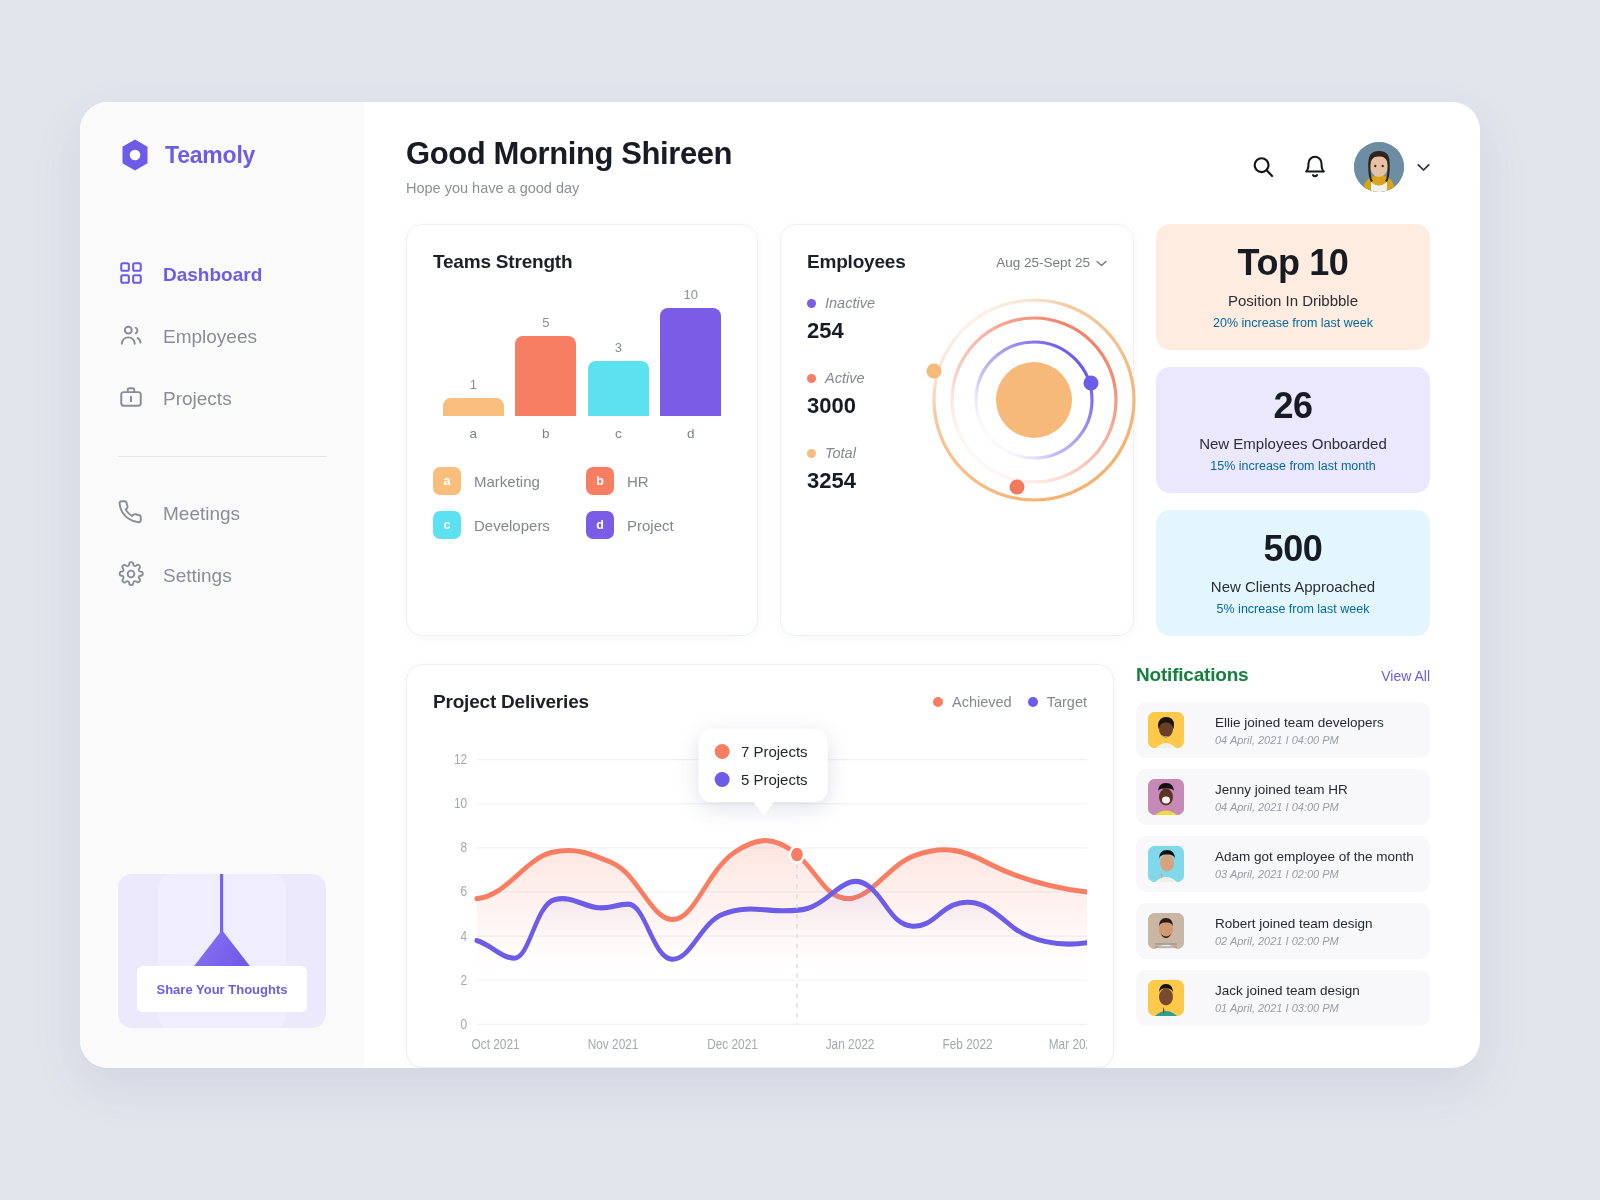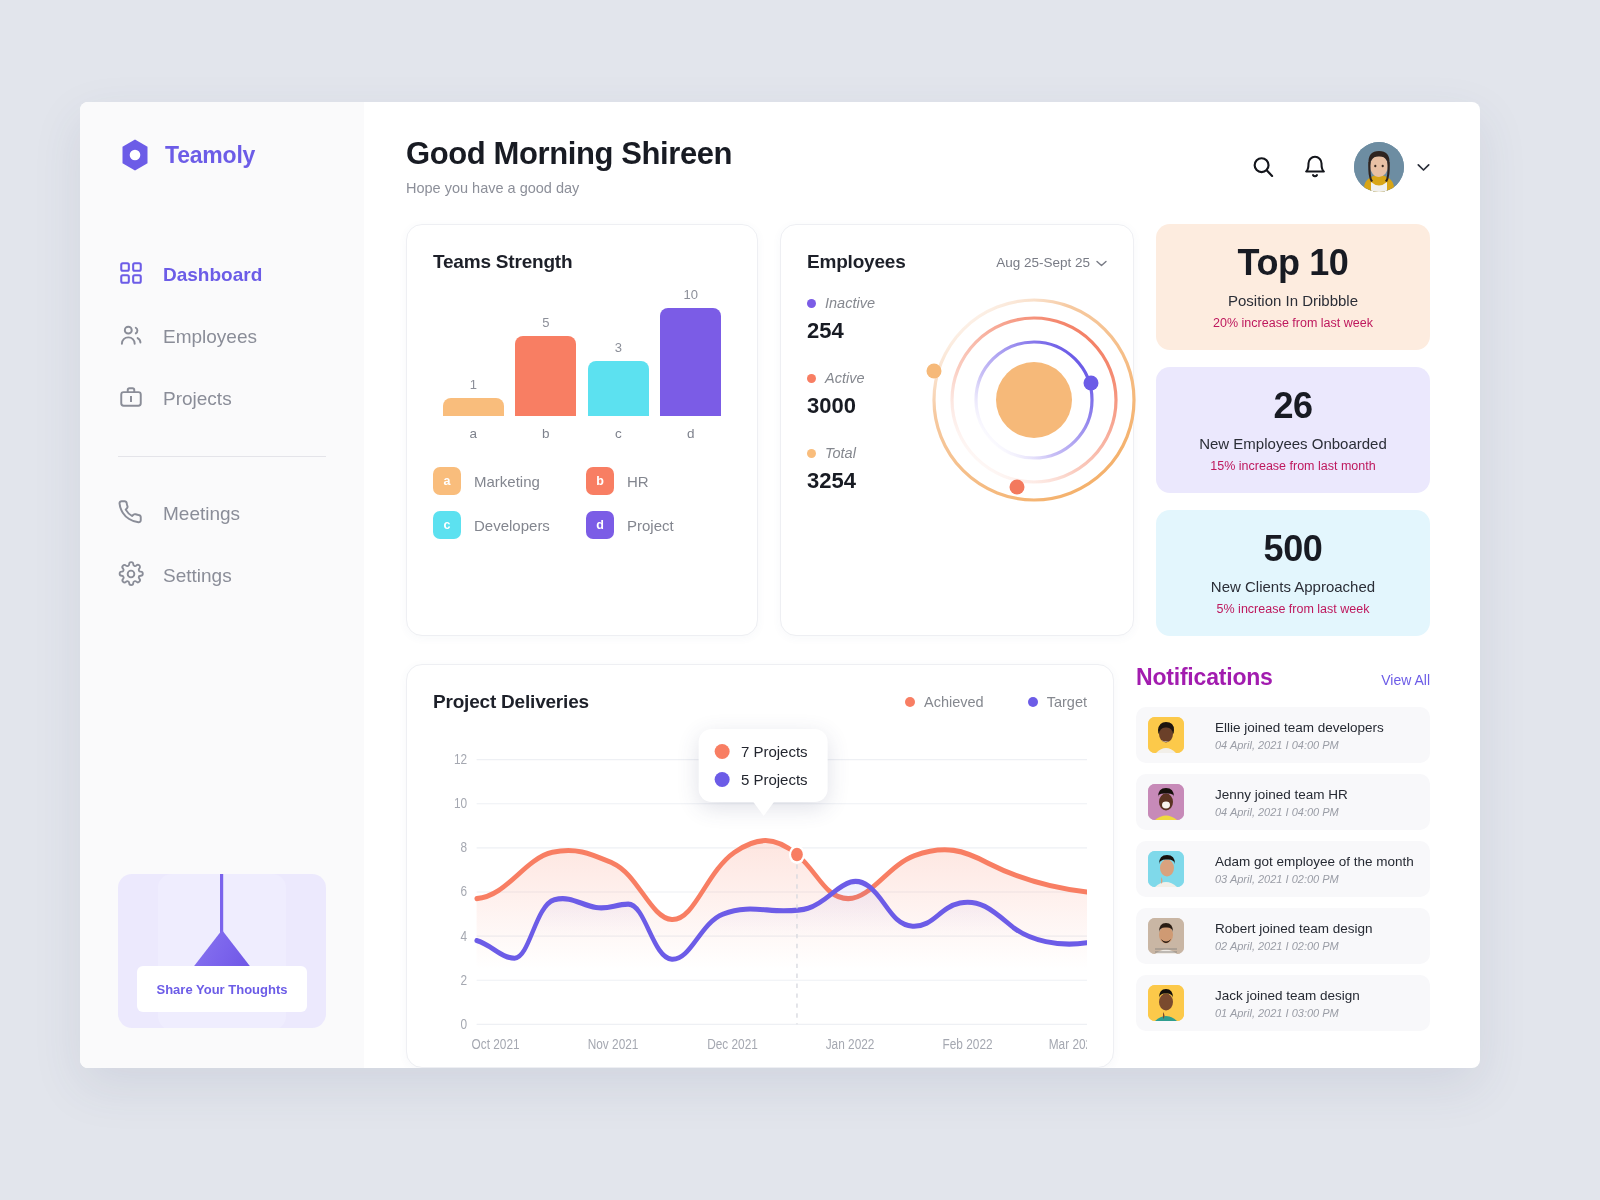--- a/index.html
+++ b/index.html
@@ -7,21 +7,21 @@
     width: 1600px; height: 1200px;
     font-family: "Liberation Sans", sans-serif;
     background: #e2e5ec;
     overflow: hidden;
   }
   .app {
     position: absolute;
     left: 80px; top: 102px;
     width: 1400px; height: 966px;
     background: #ffffff;
-    border-radius: 8px;
+    border-radius: 28px;
     box-shadow: 0 18px 50px rgba(60,70,110,.10);
     display: flex;
     overflow: hidden;
   }
 
   
   .sidebar {
     width: 284px;
     background: #fafafb;
     padding: 36px 0 0 0;
@@ -134,35 +134,35 @@
 
   
   .stats-col { flex: 1; display: flex; flex-direction: column; gap: 17px; min-width: 0; }
   .statcard {
     border-radius: 14px; padding: 18px 16px 20px 16px;
     text-align: center; flex: 1;
     display: flex; flex-direction: column; justify-content: center;
   }
   .statcard-big { font-size: 36px; font-weight: 700; color: #181b23; letter-spacing: -.4px; }
   .statcard-mid { font-size: 15px; color: #2b2e37; margin-top: 8px; }
-  .statcard-sub { font-size: 12.5px; color: #be185d; margin-top: 7px; }
+  .statcard-sub { font-size: 12.5px; color: #0369a1; margin-top: 7px; }
 
   
   .grid-bottom { display: flex; gap: 22px; margin-top: 28px; flex: 1; min-height: 0; }
   .chart-card { flex: 1; padding: 26px 26px 14px 26px; display: flex; flex-direction: column; min-width: 0; }
   .chart-head { display: flex; align-items: center; justify-content: space-between; }
-  .chart-legend { display: flex; gap: 44px; }
+  .chart-legend { display: flex; gap: 16px; }
   .cl-item { display: flex; align-items: center; gap: 9px; font-size: 14.5px; color: #85888f; }
   .cl-dot { width: 10px; height: 10px; border-radius: 50%; }
   .plot { flex: 1; position: relative; margin-top: 18px; }
 
   
   .notif-col { width: 294px; flex: 0 0 294px; display: flex; flex-direction: column; }
   .notif-head { display: flex; align-items: baseline; justify-content: space-between; margin-bottom: 16px; }
-  .notif-title { font-size: 23px; font-weight: 700; color: #a21caf; letter-spacing: -.2px; text-align: center; }
+  .notif-title { font-size: 19px; font-weight: 700; color: #15803d; letter-spacing: -.2px; text-align: center; }
   .viewall { font-size: 14px; color: #6c5ce7; cursor: pointer; }
   .notif-item {
     display: flex; align-items: center; gap: 31px;
     background: #f8f8fa; border-radius: 10px;
     padding: 10px 12px; margin-bottom: 11px;
     cursor: pointer;
   }
   .notif-av { width: 36px; height: 36px; border-radius: 7px; flex: 0 0 36px; overflow: hidden; position: relative; }
   .notif-text { min-width: 0; }
   .notif-msg { font-size: 13.5px; color: #262a33; white-space: nowrap; }

